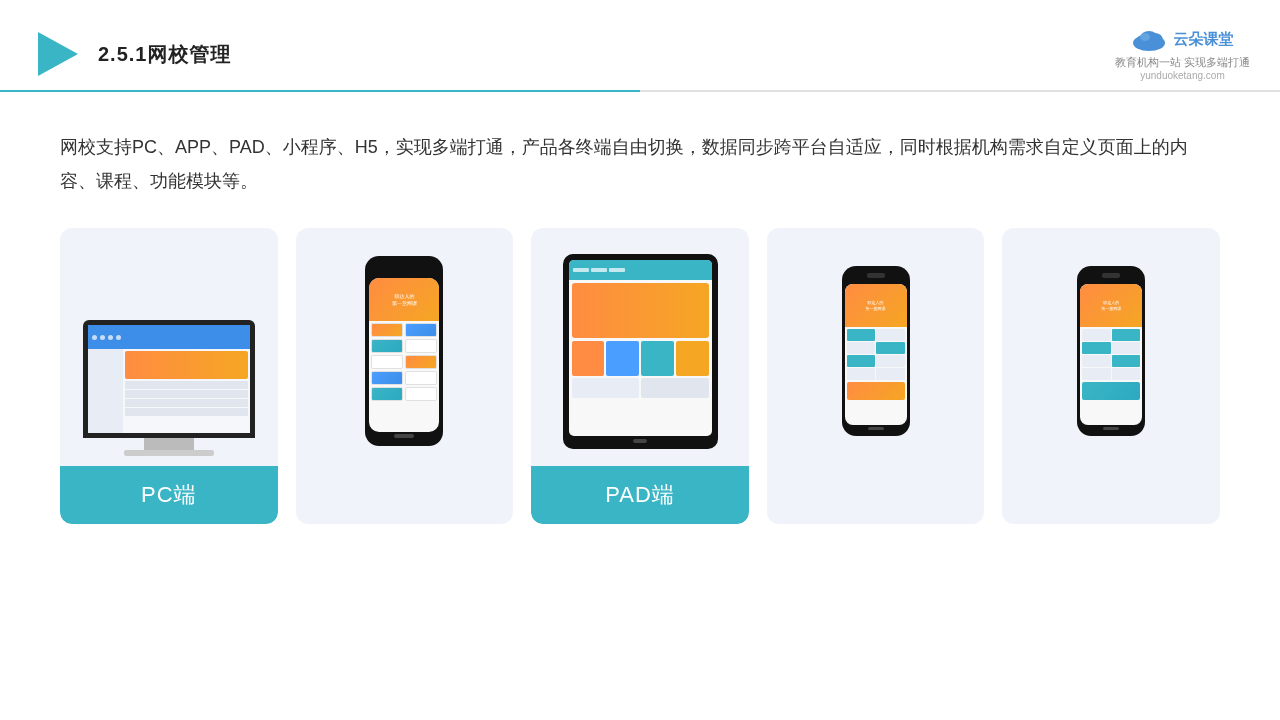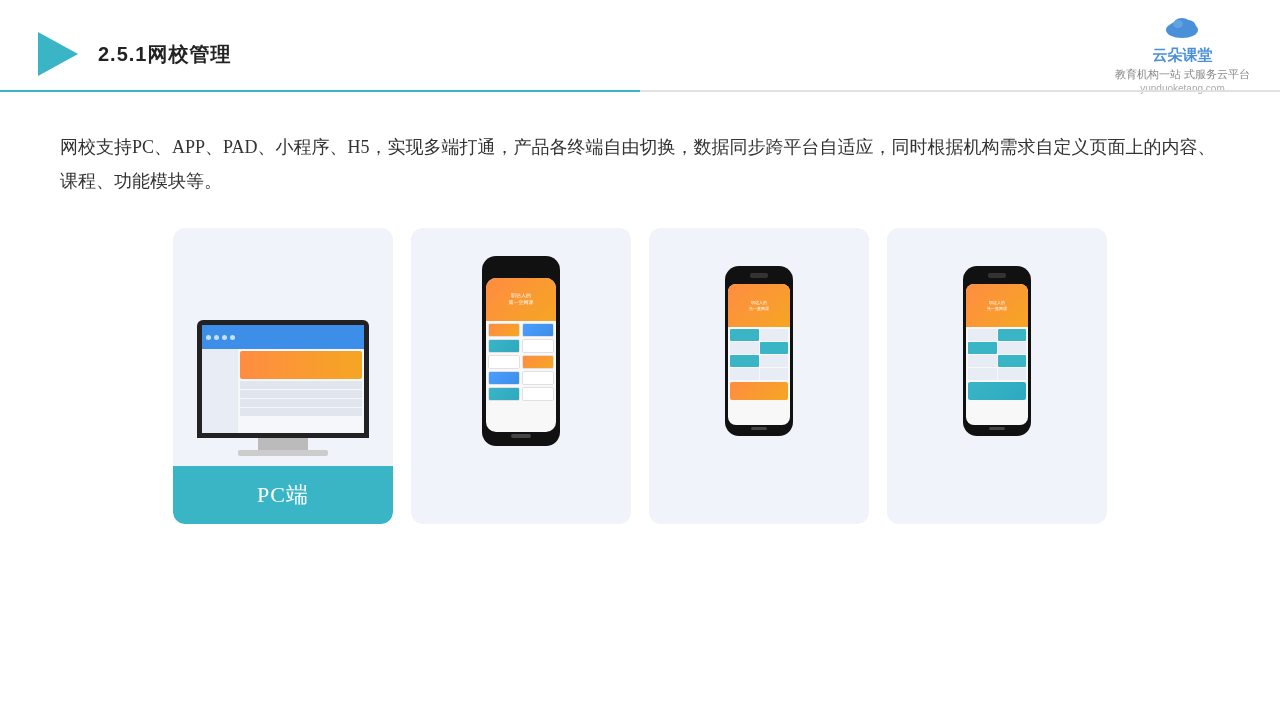--- a/index.html
+++ b/index.html
@@ -37,21 +37,20 @@
     }
     .logo-area {
       display: flex;
       flex-direction: column;
       align-items: center;
     }
     .logo-cloud {
       display: flex;
       align-items: center;
       gap: 6px;
-      flex-direction: column;
     }
     .logo-text {
       font-size: 15px;
       color: #4a90d9;
       font-weight: bold;
     }
     .logo-sub {
       font-size: 11px;
       color: #888;
       text-align: center;
@@ -70,21 +69,20 @@
       margin: 0 0 0 0;
       position: absolute;
       top: 90px;
       left: 0;
     }
 
     
     .main-content {
       padding: 30px 60px 20px 60px;
       margin-top: 10px;
-      font-family: Liberation Serif, serif;
     }
     .description {
       font-size: 18px;
       color: #333;
       line-height: 1.9;
       margin-bottom: 30px;
     }
 
     
     .cards-wrapper {
@@ -333,21 +331,21 @@
         <ellipse cx="18" cy="16" rx="16" ry="8" fill="#4a90d9"></ellipse>
         <ellipse cx="12" cy="14" rx="7" ry="6" fill="#4a90d9"></ellipse>
         <ellipse cx="24" cy="13" rx="8" ry="7" fill="#4a90d9"></ellipse>
         <ellipse cx="18" cy="11" rx="9" ry="7" fill="#4a90d9"></ellipse>
 
         <ellipse cx="14" cy="10" rx="5" ry="4" fill="#7ab8e8" opacity="0.5"></ellipse>
       </svg>
       <span class="logo-text">云朵课堂</span>
     </div>
     <div class="logo-sub">教育机构一站
-式服务云平台</div>
+实现多端打通</div>
     <div class="logo-domain">yunduoketang.com</div>
   </div>
 </div>
 
 <div class="header-divider"></div>
 
 <div class="main-content">
   <p class="description">网校支持PC、APP、PAD、小程序、H5，实现多端打通，产品各终端自由切换，数据同步跨平台自适应，同时根据机构需求自定义页面上的内容、课程、功能模块等。</p>
 
   <div class="cards-wrapper">
@@ -413,20 +411,46 @@
                 <div class="phone-mini-card green"></div>
                 <div class="phone-mini-card"></div>
               </div>
             </div>
           </div>
           <div class="phone-bottom-home"></div>
         </div>
       </div>
     </div>
 
+    <div class="device-card">
+      <div class="device-mockup" style="align-items:center;">
+        <div class="pad-mockup">
+          <div class="pad-screen">
+            <div class="pad-top-bar">
+              <div class="pad-nav-item"></div>
+              <div class="pad-nav-item"></div>
+              <div class="pad-nav-item"></div>
+            </div>
+            <div class="pad-banner"></div>
+            <div class="pad-cards">
+              <div class="pad-card c1"></div>
+              <div class="pad-card c2"></div>
+              <div class="pad-card c3"></div>
+              <div class="pad-card c4"></div>
+            </div>
+            <div style="display:flex;gap:2px;margin:2px 3px;">
+              <div style="flex:1;height:20px;background:#e8edf5;border-radius:2px;"></div>
+              <div style="flex:1;height:20px;background:#e0e5ee;border-radius:2px;"></div>
+            </div>
+          </div>
+          <div class="pad-home-btn"></div>
+        </div>
+      </div>
+      <div class="device-label">PAD端</div>
+    </div>
 
     <div class="device-card">
       <div class="device-mockup" style="align-items:center;">
         <div class="phone-sm-mockup">
           <div class="phone-sm-notch"></div>
           <div class="phone-sm-screen">
             <div class="phone-sm-header">
               <div class="phone-sm-header-text">职达人的<br>第一堂网课</div>
             </div>
             <div class="phone-sm-body">

